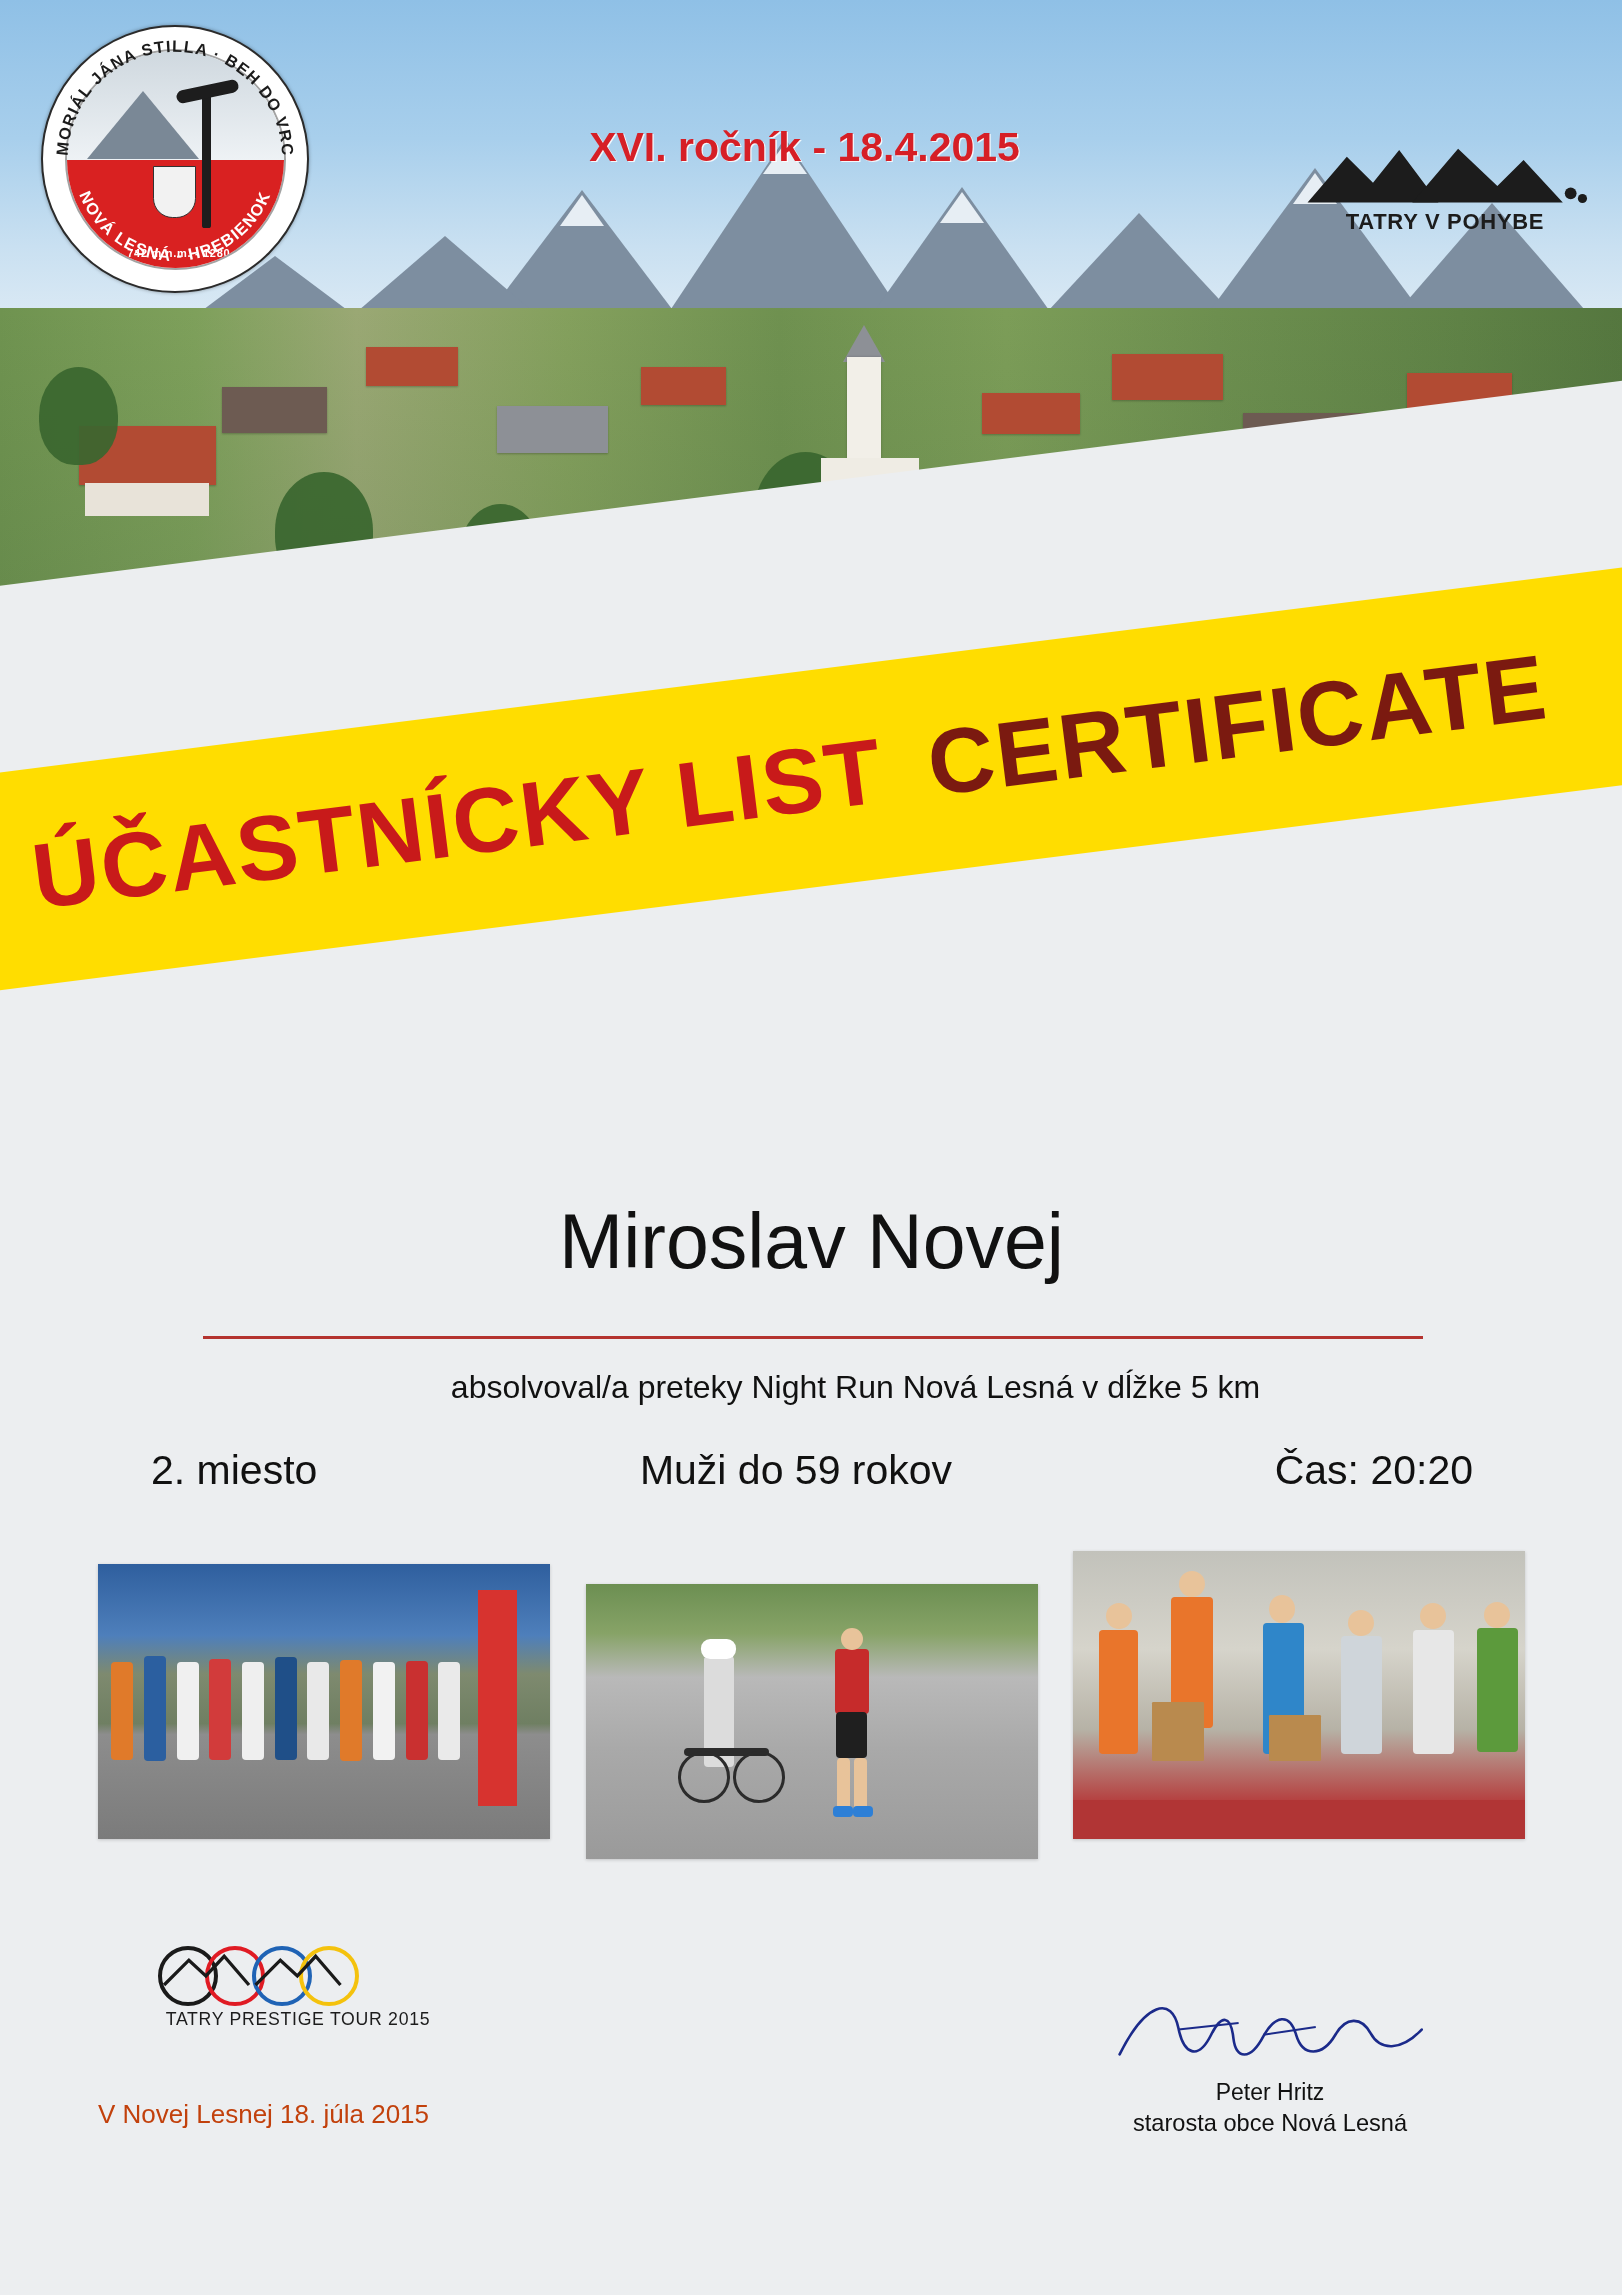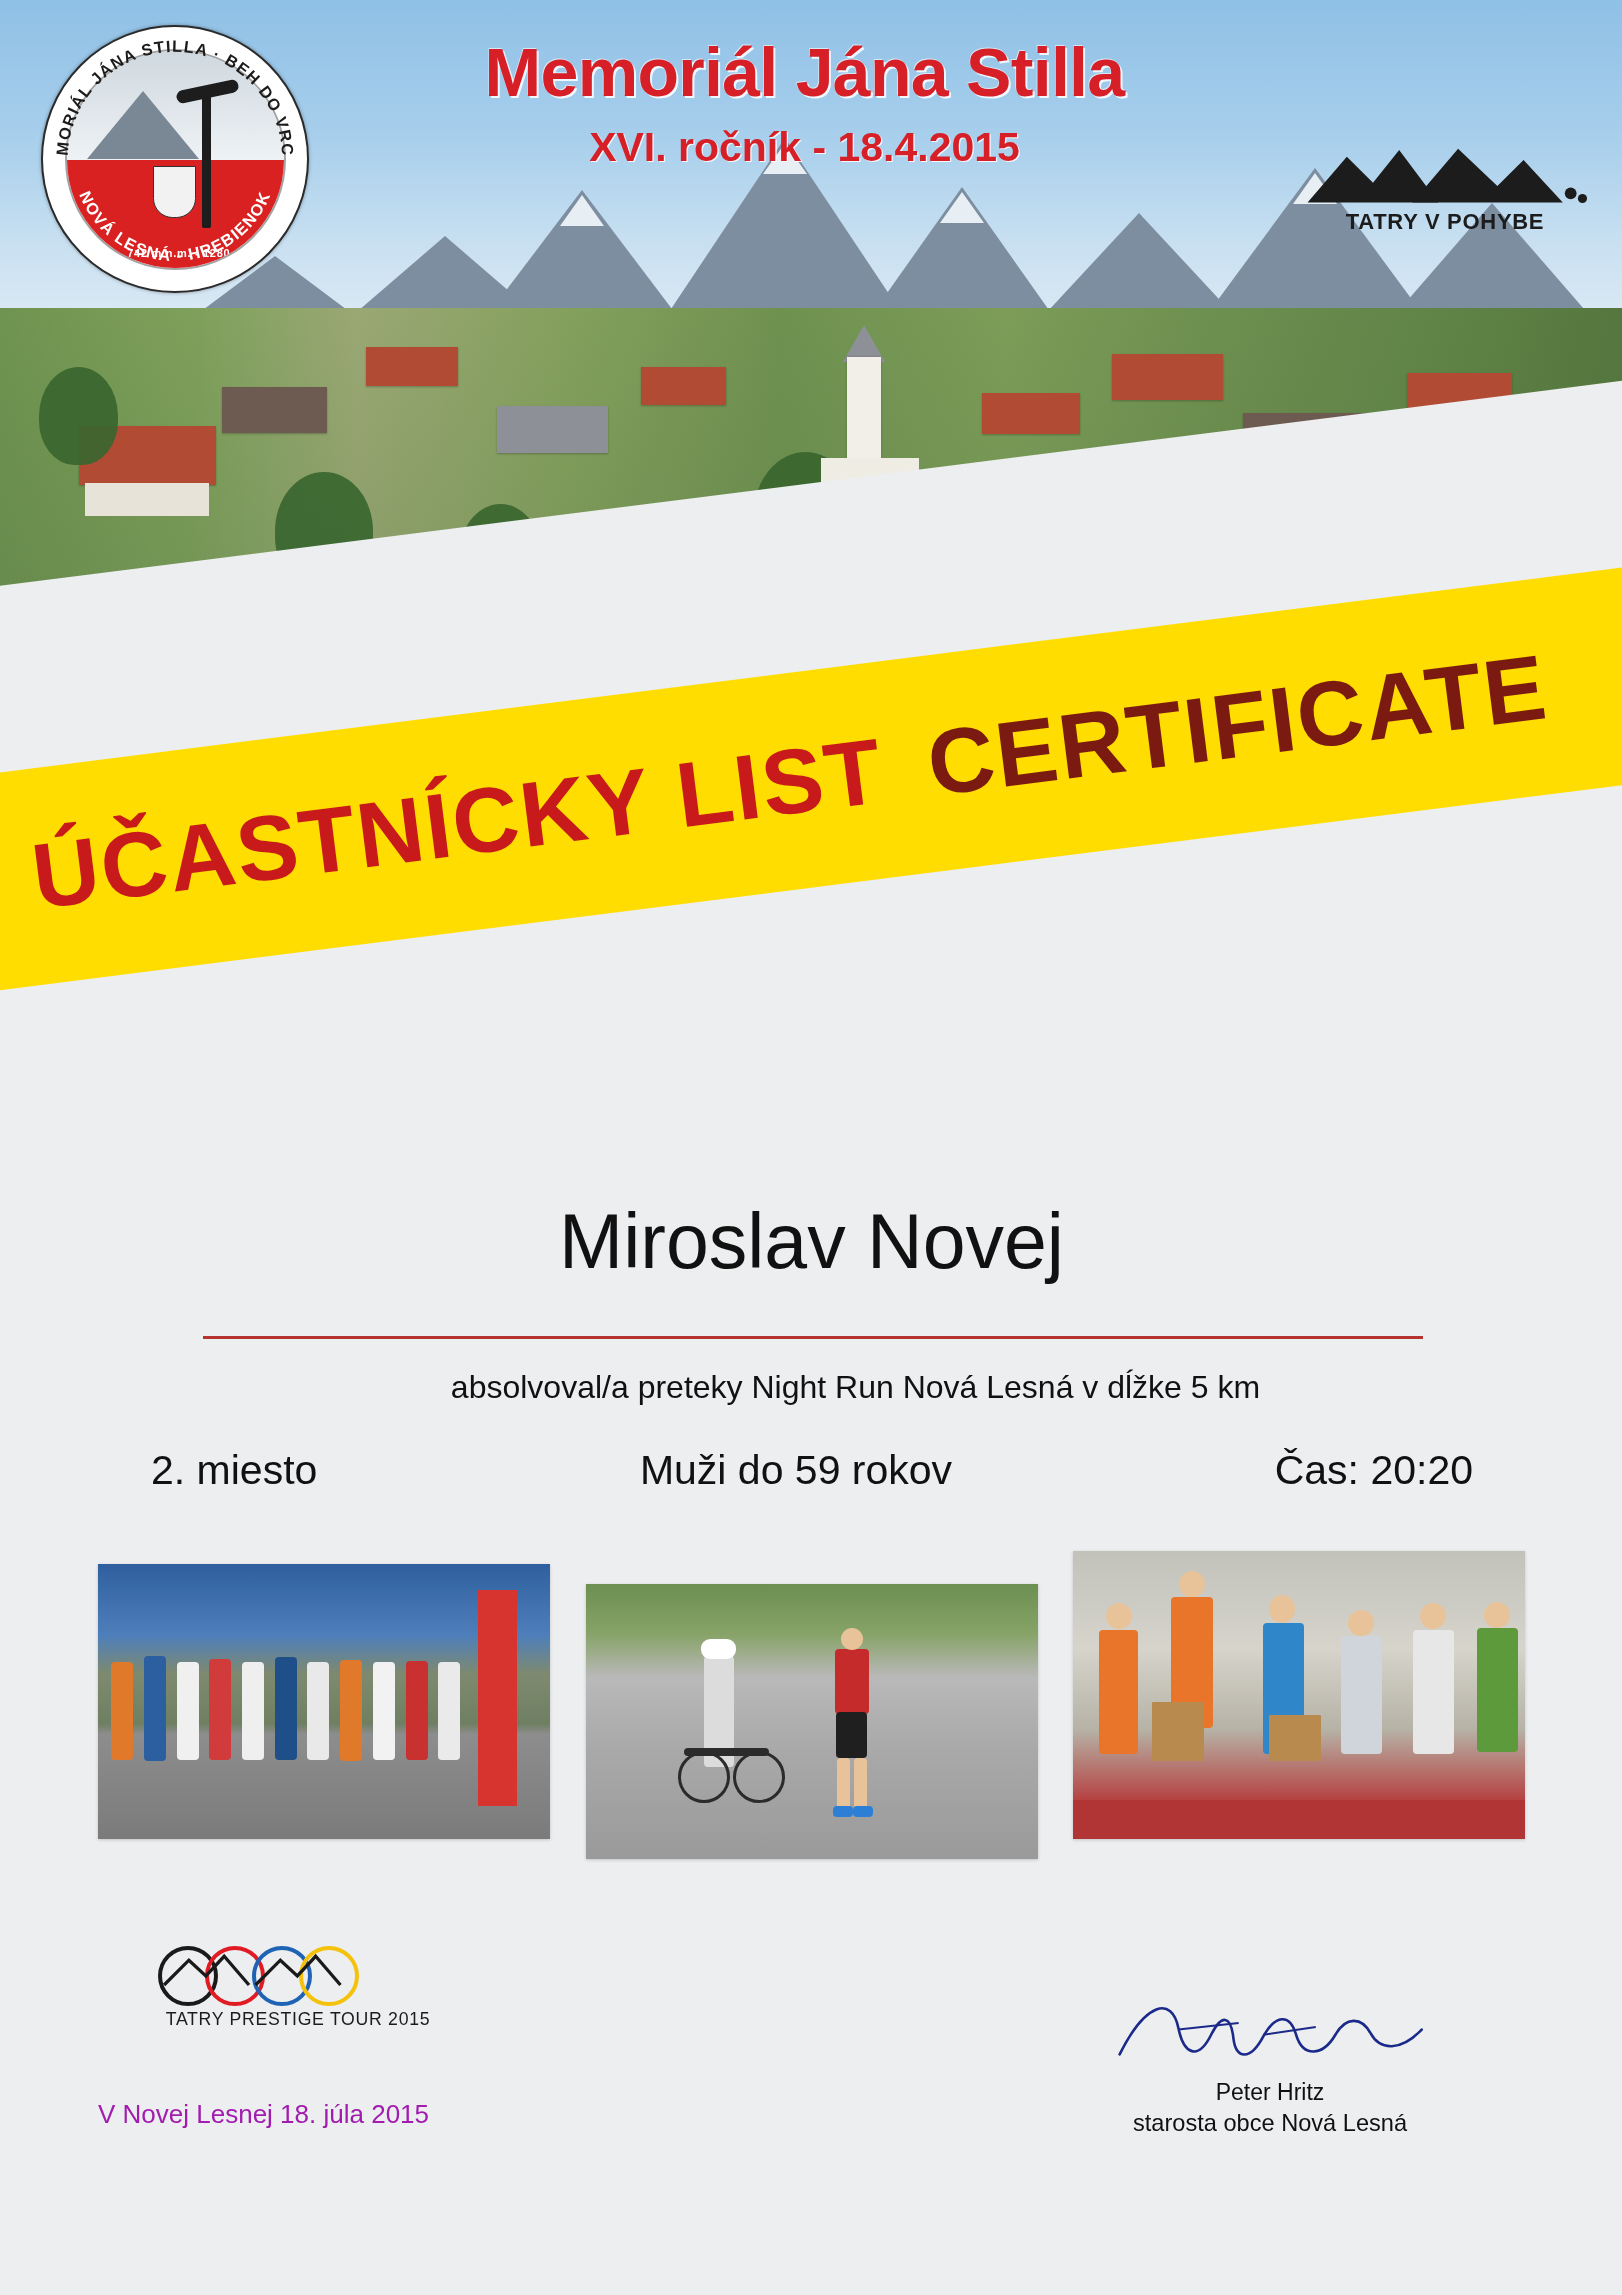--- a/index.html
+++ b/index.html
@@ -475,21 +475,21 @@
     font-size: 17.7px;
     color: #1c1c1c;
     letter-spacing: 0.7px;
     margin-top: 2.6px;
   }
   .place-date {
     position: absolute;
     left: 98px;
     top: 2099px;
     font-size: 26px;
-    color: #a21caf;
+    color: #c2410c;
   }
   .signature-block {
     position: absolute;
     right: 98px;
     top: 1989px;
     width: 510px;
     text-align: center;
   }
   .sig-svg { display: block; margin: 0 auto; }
   .sig-name {
@@ -579,21 +579,20 @@
       </defs>
       <text>
         <textPath href="#arcTop" startOffset="50%" text-anchor="middle">MEMORIÁL JÁNA STILLA  ·  BEH DO VRCHU</textPath>
       </text>
       <text class="white">
         <textPath href="#arcBot" startOffset="50%" text-anchor="middle">NOVÁ LESNÁ - HREBIENOK</textPath>
       </text>
     </svg>
   </div>
 
-  <div class="title-main">Memoriál Jána Stilla</div>
   <div class="title-sub">XVI. ročník - 18.4.2015</div>
 
 
   <div class="tatry-pohybe">
     <div class="tp-mountains">
       <svg width="288" height="72" viewBox="0 0 440 110">
         <path d="M10 100 L70 30 L110 70 L150 20 L210 100 Z" fill="#1c1c1c"></path>
         <path d="M170 100 L240 18 L300 75 L340 35 L400 100 Z" fill="#1c1c1c"></path>
         <circle cx="412" cy="86" r="9" fill="#1c1c1c"></circle>
         <circle cx="430" cy="94" r="7" fill="#1c1c1c"></circle>

